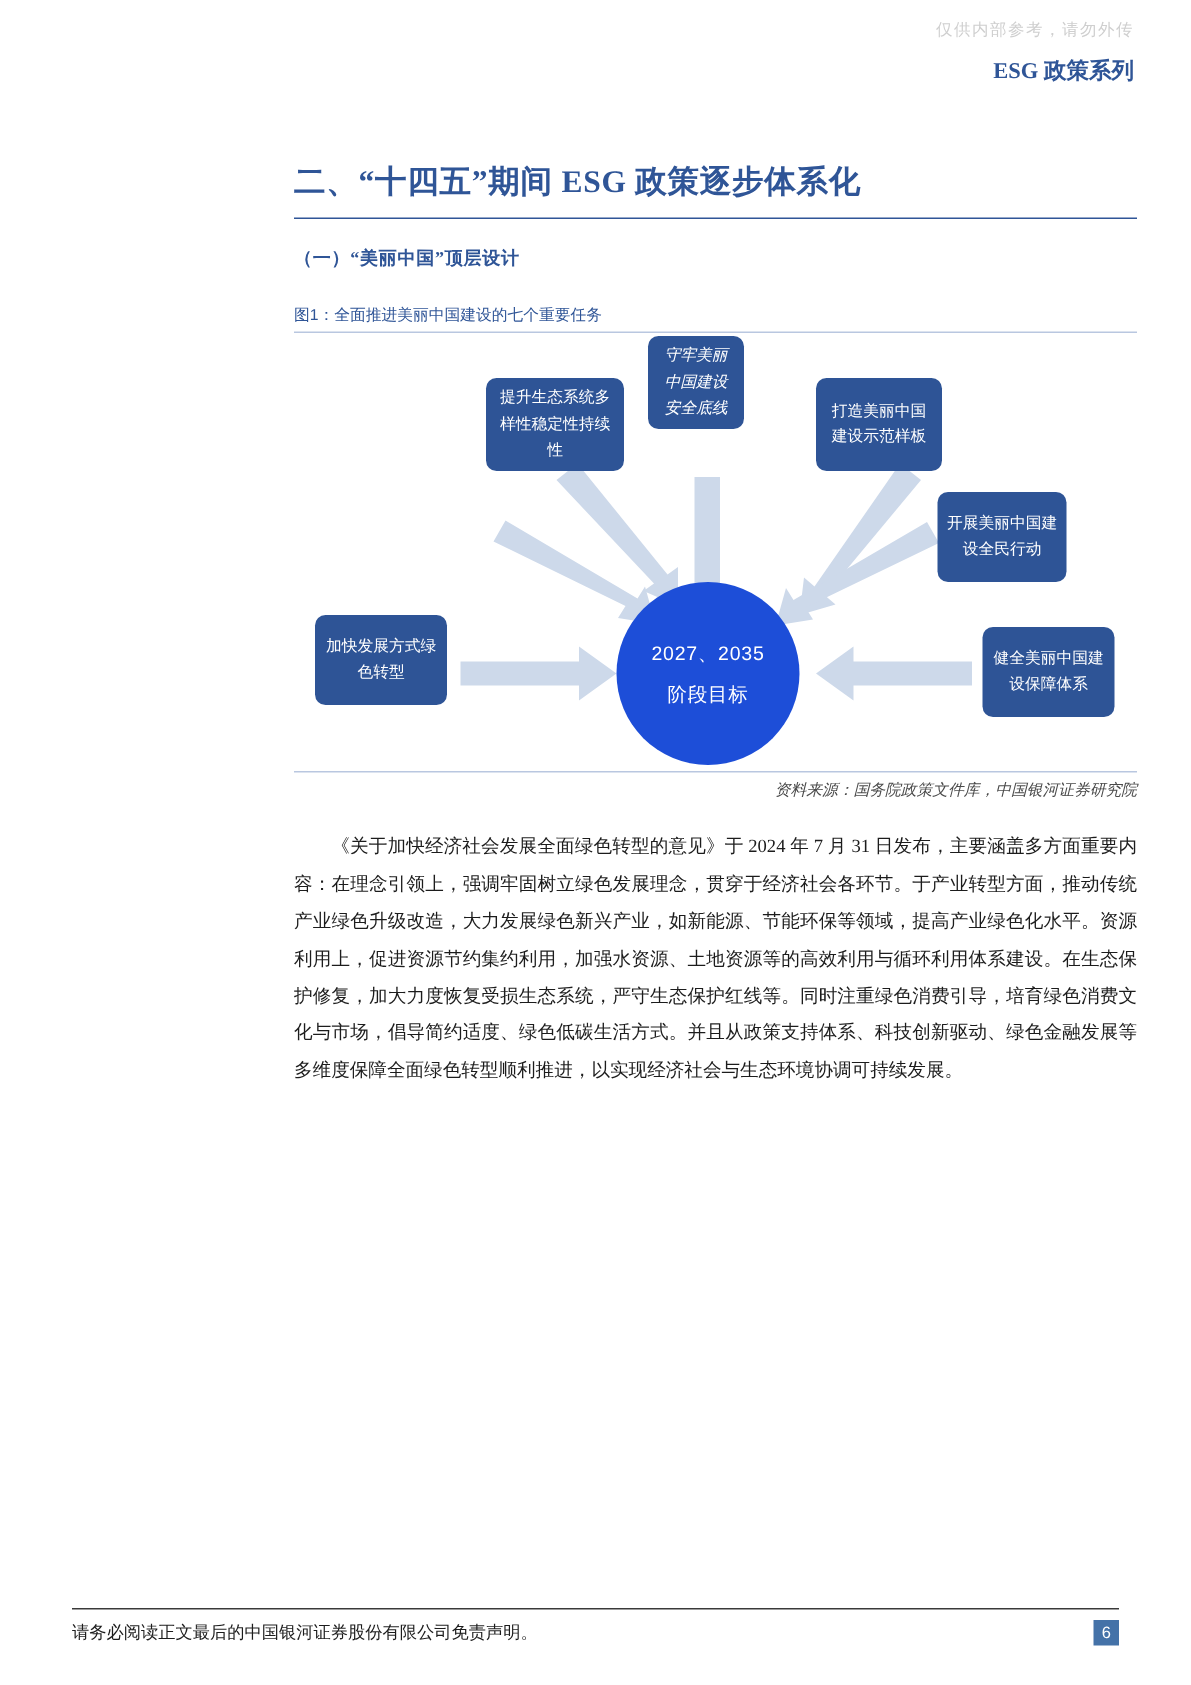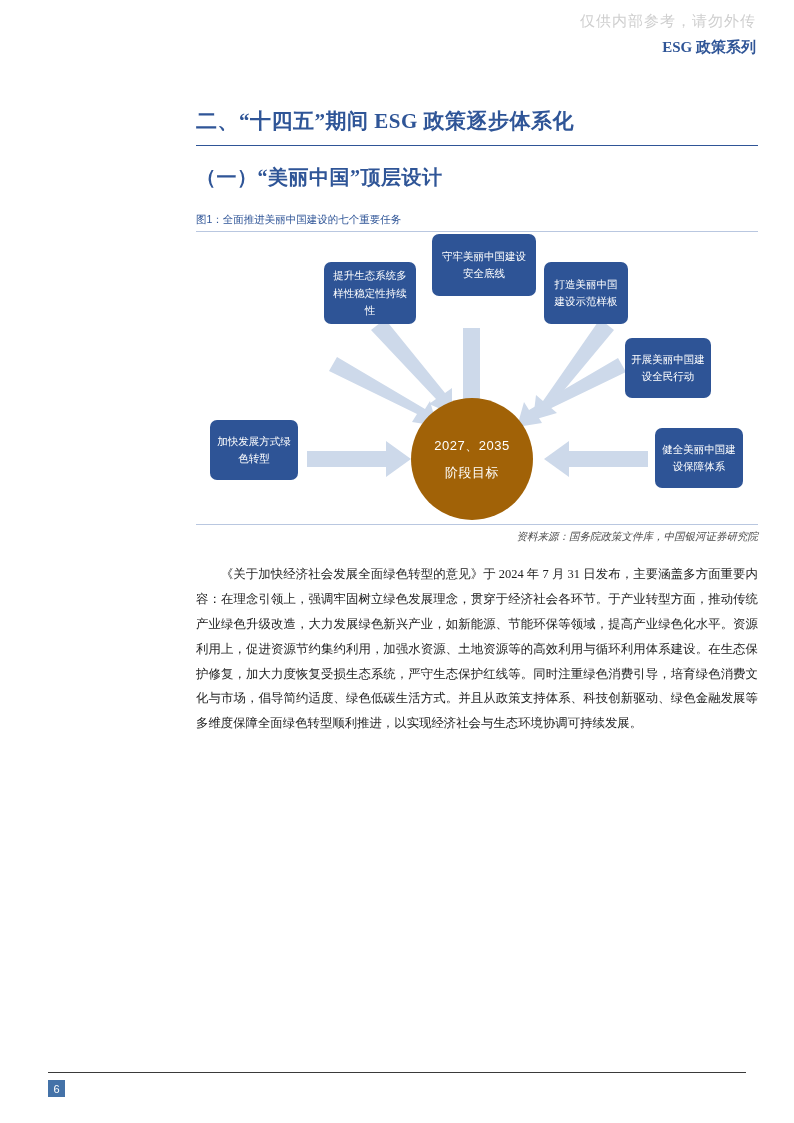--- a/index.html
+++ b/index.html
@@ -21,21 +21,21 @@
     position: absolute;
     top: 0; left: 0;
     width: 794px;
     height: 90px;
   }
   .watermark {
     position: absolute;
     top: 12px;
     right: 38px;
     font-family: Liberation Mono, monospace;
-    font-size: 15px;
+    font-size: 11px;
     color: #cfcfcf;
     letter-spacing: 1px;
     white-space: nowrap;
     text-align: right;
   }
   .logo-block {
     position: absolute;
     left: 48px;
     top: 32px;
     display: flex;
@@ -100,21 +100,21 @@
     line-height: 1.3;
   }
   .title-rule {
     border: 0;
     border-top: 1px solid #2f5597;
     margin: 0 0 18px 0;
   }
   h2.sub-title {
     font-family: "Liberation Serif", "DejaVu Serif", serif;
     font-weight: bold;
-    font-size: 20px;
+    font-size: 12px;
     color: #2f5597;
     margin: 0 0 22px 0;
     letter-spacing: 0.5px;
   }
   p.body-text {
     font-family: "Liberation Serif", "DejaVu Serif", serif;
     font-size: 12.4px;
     line-height: 2.0;
     color: #1c1c1c;
     margin: 0 0 14px 0;
@@ -177,21 +177,21 @@
     text-align: center;
     display: flex;
     align-items: center;
     justify-content: center;
     padding: 5px 6px;
     box-sizing: border-box;
     z-index: 3;
   }
   .hub {
     position: absolute;
-    background: #a16207;
+    background: #1d4ed8;
     border-radius: 50%;
     color: #ffffff;
     font-family: "Liberation Sans", "DejaVu Sans", sans-serif;
     text-align: center;
     display: flex;
     flex-direction: column;
     align-items: center;
     justify-content: center;
     z-index: 3;
   }
@@ -269,21 +269,21 @@
             <path d="M133,139 L141,125 L229,177 L234,169 L241,194 L216,190 L221,182 Z"></path>
 
             <path d="M430,140 L422,126 L333,178 L328,170 L321,195 L346,191 L341,183 Z"></path>
 
             <path d="M111,219 L190,219 L190,209 L215,227 L190,245 L190,235 L111,235 Z"></path>
 
             <path d="M452,219 L373,219 L373,209 L348,227 L373,245 L373,235 L452,235 Z"></path>
           </g>
         </svg>
 
-        <div class="node" style="left:236px; top:2px; width:104px; height:62px;">守牢美丽中国建设安全底线</div>
+        <div class="node" style="left:236px; top:2px; width:64px; height:62px;font-style:italic;">守牢美丽中国建设安全底线</div>
 
         <div class="node" style="left:128px; top:30px; width:92px; height:62px;">提升生态系统多样性稳定性持续性</div>
 
         <div class="node" style="left:348px; top:30px; width:84px; height:62px;">打造美丽中国建设示范样板</div>
 
 
         <div class="node" style="left:429px; top:106px; width:86px; height:60px;">开展美丽中国建设全民行动</div>
 
         <div class="node" style="left:14px; top:188px; width:88px; height:60px;">加快发展方式绿色转型</div>
 
@@ -301,15 +301,16 @@
     <div class="fig-source">资料来源：国务院政策文件库，中国银河证券研究院</div>
   </div>
 
   <p class="body-text" style="margin-top:18px;">《关于加快经济社会发展全面绿色转型的意见》于 2024 年 7 月 31 日发布，主要涵盖多方面重要内容：在理念引领上，强调牢固树立绿色发展理念，贯穿于经济社会各环节。于产业转型方面，推动传统产业绿色升级改造，大力发展绿色新兴产业，如新能源、节能环保等领域，提高产业绿色化水平。资源利用上，促进资源节约集约利用，加强水资源、土地资源等的高效利用与循环利用体系建设。在生态保护修复，加大力度恢复受损生态系统，严守生态保护红线等。同时注重绿色消费引导，培育绿色消费文化与市场，倡导简约适度、绿色低碳生活方式。并且从政策支持体系、科技创新驱动、绿色金融发展等多维度保障全面绿色转型顺利推进，以实现经济社会与生态环境协调可持续发展。</p>
 
 </div>
 
 <div class="page-footer">
   <hr class="footer-rule">
   <div class="footer-row">
+    <span class="footer-text">请务必阅读正文最后的中国银河证券股份有限公司免责声明。</span>
     <span class="page-number">6</span>
   </div>
 </div>
 
 </body></html>

